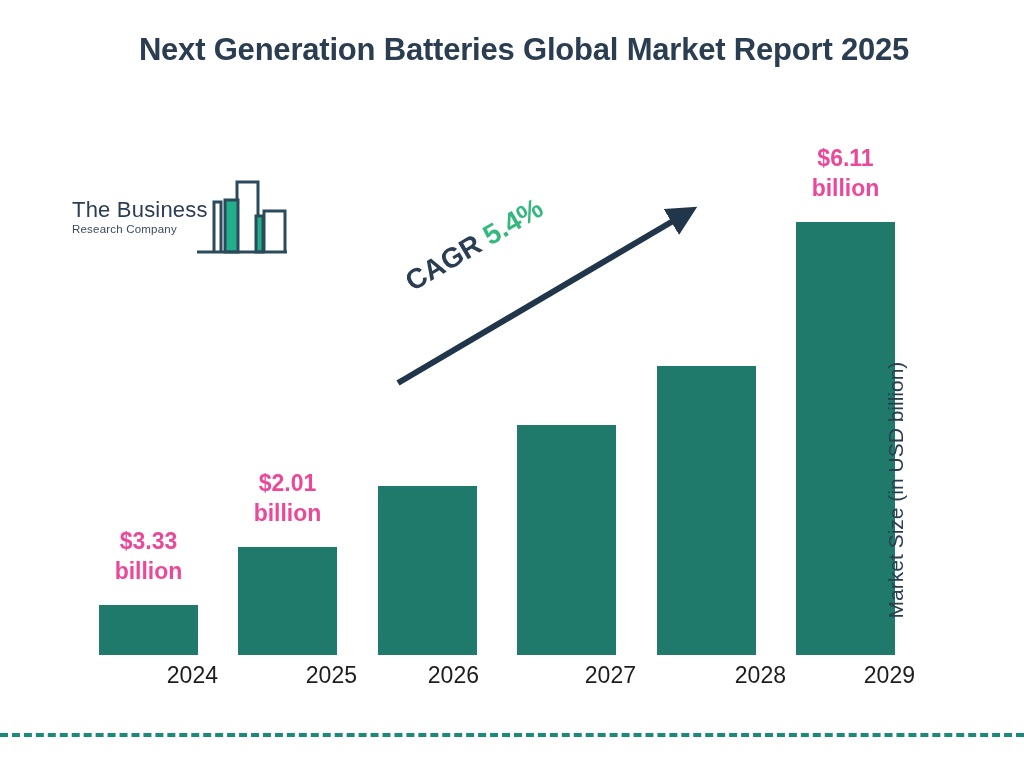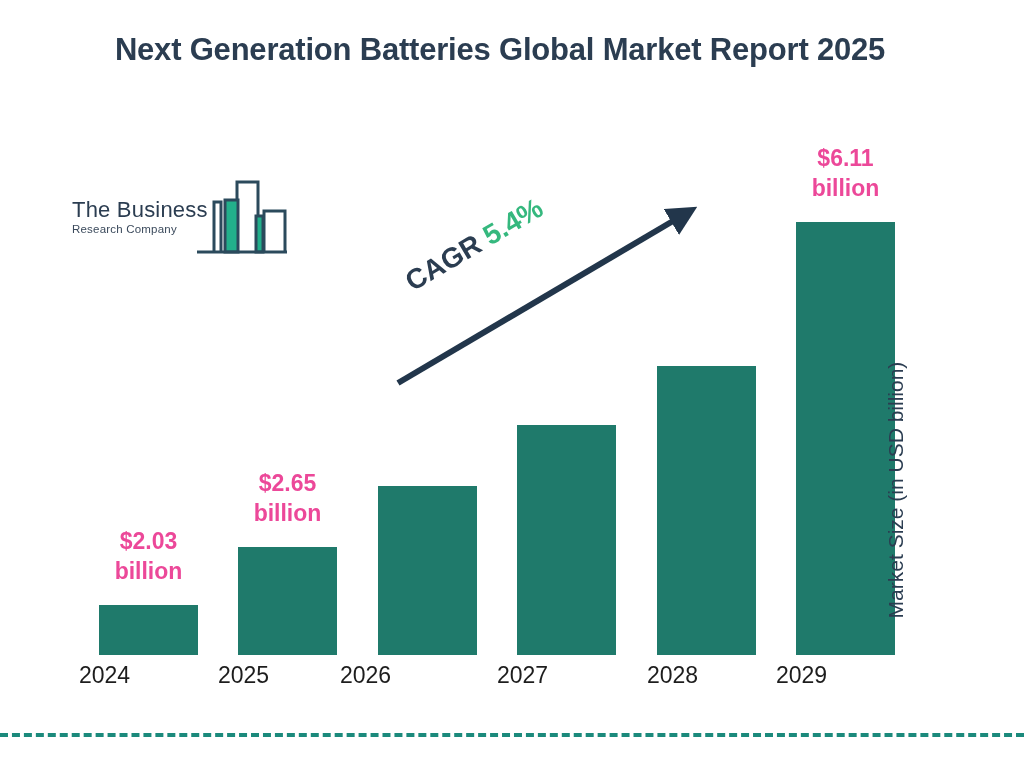--- a/index.html
+++ b/index.html
@@ -14,21 +14,21 @@
     position: relative;
     width: 1024px;
     height: 768px;
     background: #ffffff;
     overflow: hidden;
   }
 
   
   #chart-title {
     position: absolute;
-    left: 100px;
+    left: 124px;
     top: 30px;
     width: 800px;
     text-align: center;
     font-size: 31px;
     line-height: 1.32;
     font-weight: bold;
     color: #2b3d51;
     letter-spacing: -0.2px;
   }
 
@@ -82,21 +82,21 @@
   .bar-value {
     position: absolute;
     text-align: center;
     font-size: 23px;
     font-weight: bold;
     color: #ec4899;
     line-height: 1.3;
   }
   .x-tick {
     position: absolute;
-    text-align: left;
+    text-align: right;
     font-size: 23px;
     color: #1d1d1d;
     top: 662px;
   }
 
   
   #y-axis-label {
     position: absolute;
     left: 884px;
     top: 330px;
@@ -164,27 +164,27 @@
         <rect x="64" y="38" width="7" height="36" fill="#22b08b" stroke="#2b4a5c" stroke-width="3"></rect>
 
         <line x1="5" y1="74" x2="95" y2="74" stroke="#2b4a5c" stroke-width="3"></line>
       </svg>
     </div>
   </div>
 
   <div id="plot">
       <div class="bar" style="left: 99px; top: 605px; width: 99px; height: 50px; background: rgb(31, 122, 107);"></div>
       <div class="bar-value" style="left: 77px; width: 143px; top: 527px;">
-        <div>$2.03</div>
+        <div>$3.33</div>
         <div>billion</div>
       </div>
       <div class="x-tick" style="left: 79px; width: 139px;">2024</div>
       <div class="bar" style="left: 238px; top: 547px; width: 99px; height: 108px; background: rgb(31, 122, 107);"></div>
       <div class="bar-value" style="left: 216px; width: 143px; top: 469px;">
-        <div>$2.65</div>
+        <div>$2.01</div>
         <div>billion</div>
       </div>
       <div class="x-tick" style="left: 218px; width: 139px;">2025</div>
       <div class="bar" style="left: 378px; top: 486px; width: 99px; height: 169px; background: rgb(31, 122, 107);"></div>
       <div class="x-tick" style="left: 340px; width: 139px;">2026</div>
       <div class="bar" style="left: 517px; top: 425px; width: 99px; height: 230px; background: rgb(31, 122, 107);"></div>
       <div class="x-tick" style="left: 497px; width: 139px;">2027</div>
       <div class="bar" style="left: 657px; top: 366px; width: 99px; height: 289px; background: rgb(31, 122, 107);"></div>
       <div class="x-tick" style="left: 647px; width: 139px;">2028</div>
       <div class="bar" style="left: 796px; top: 222px; width: 99px; height: 433px; background: rgb(31, 122, 107);"></div>

